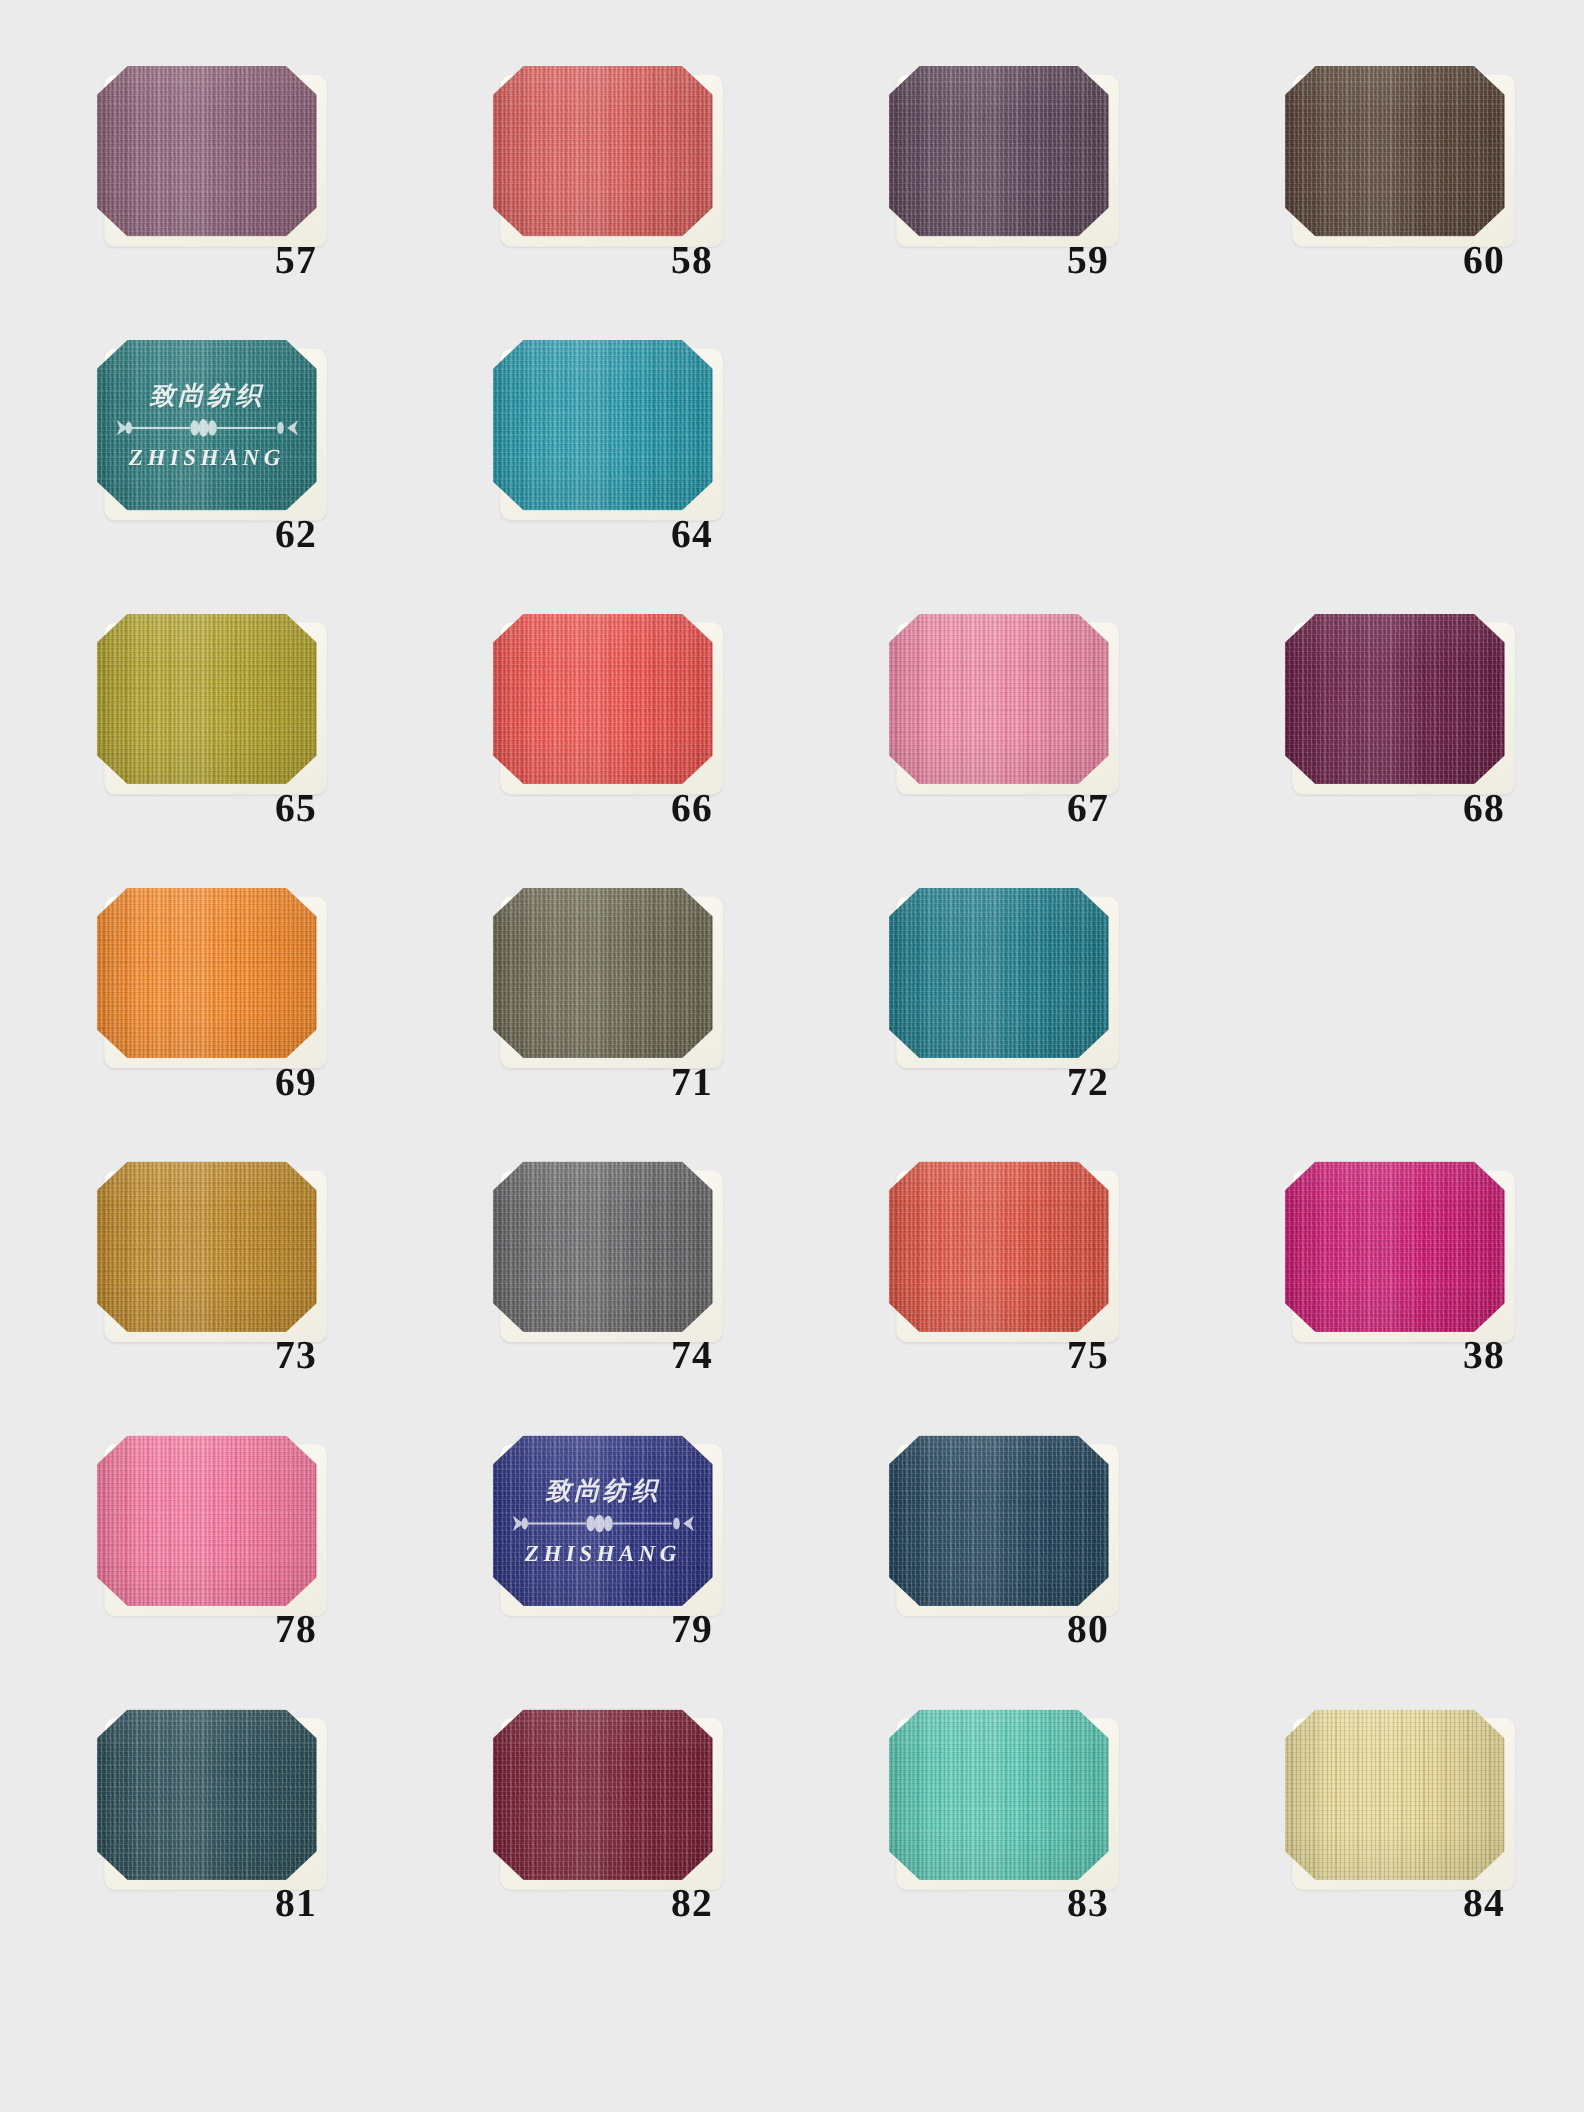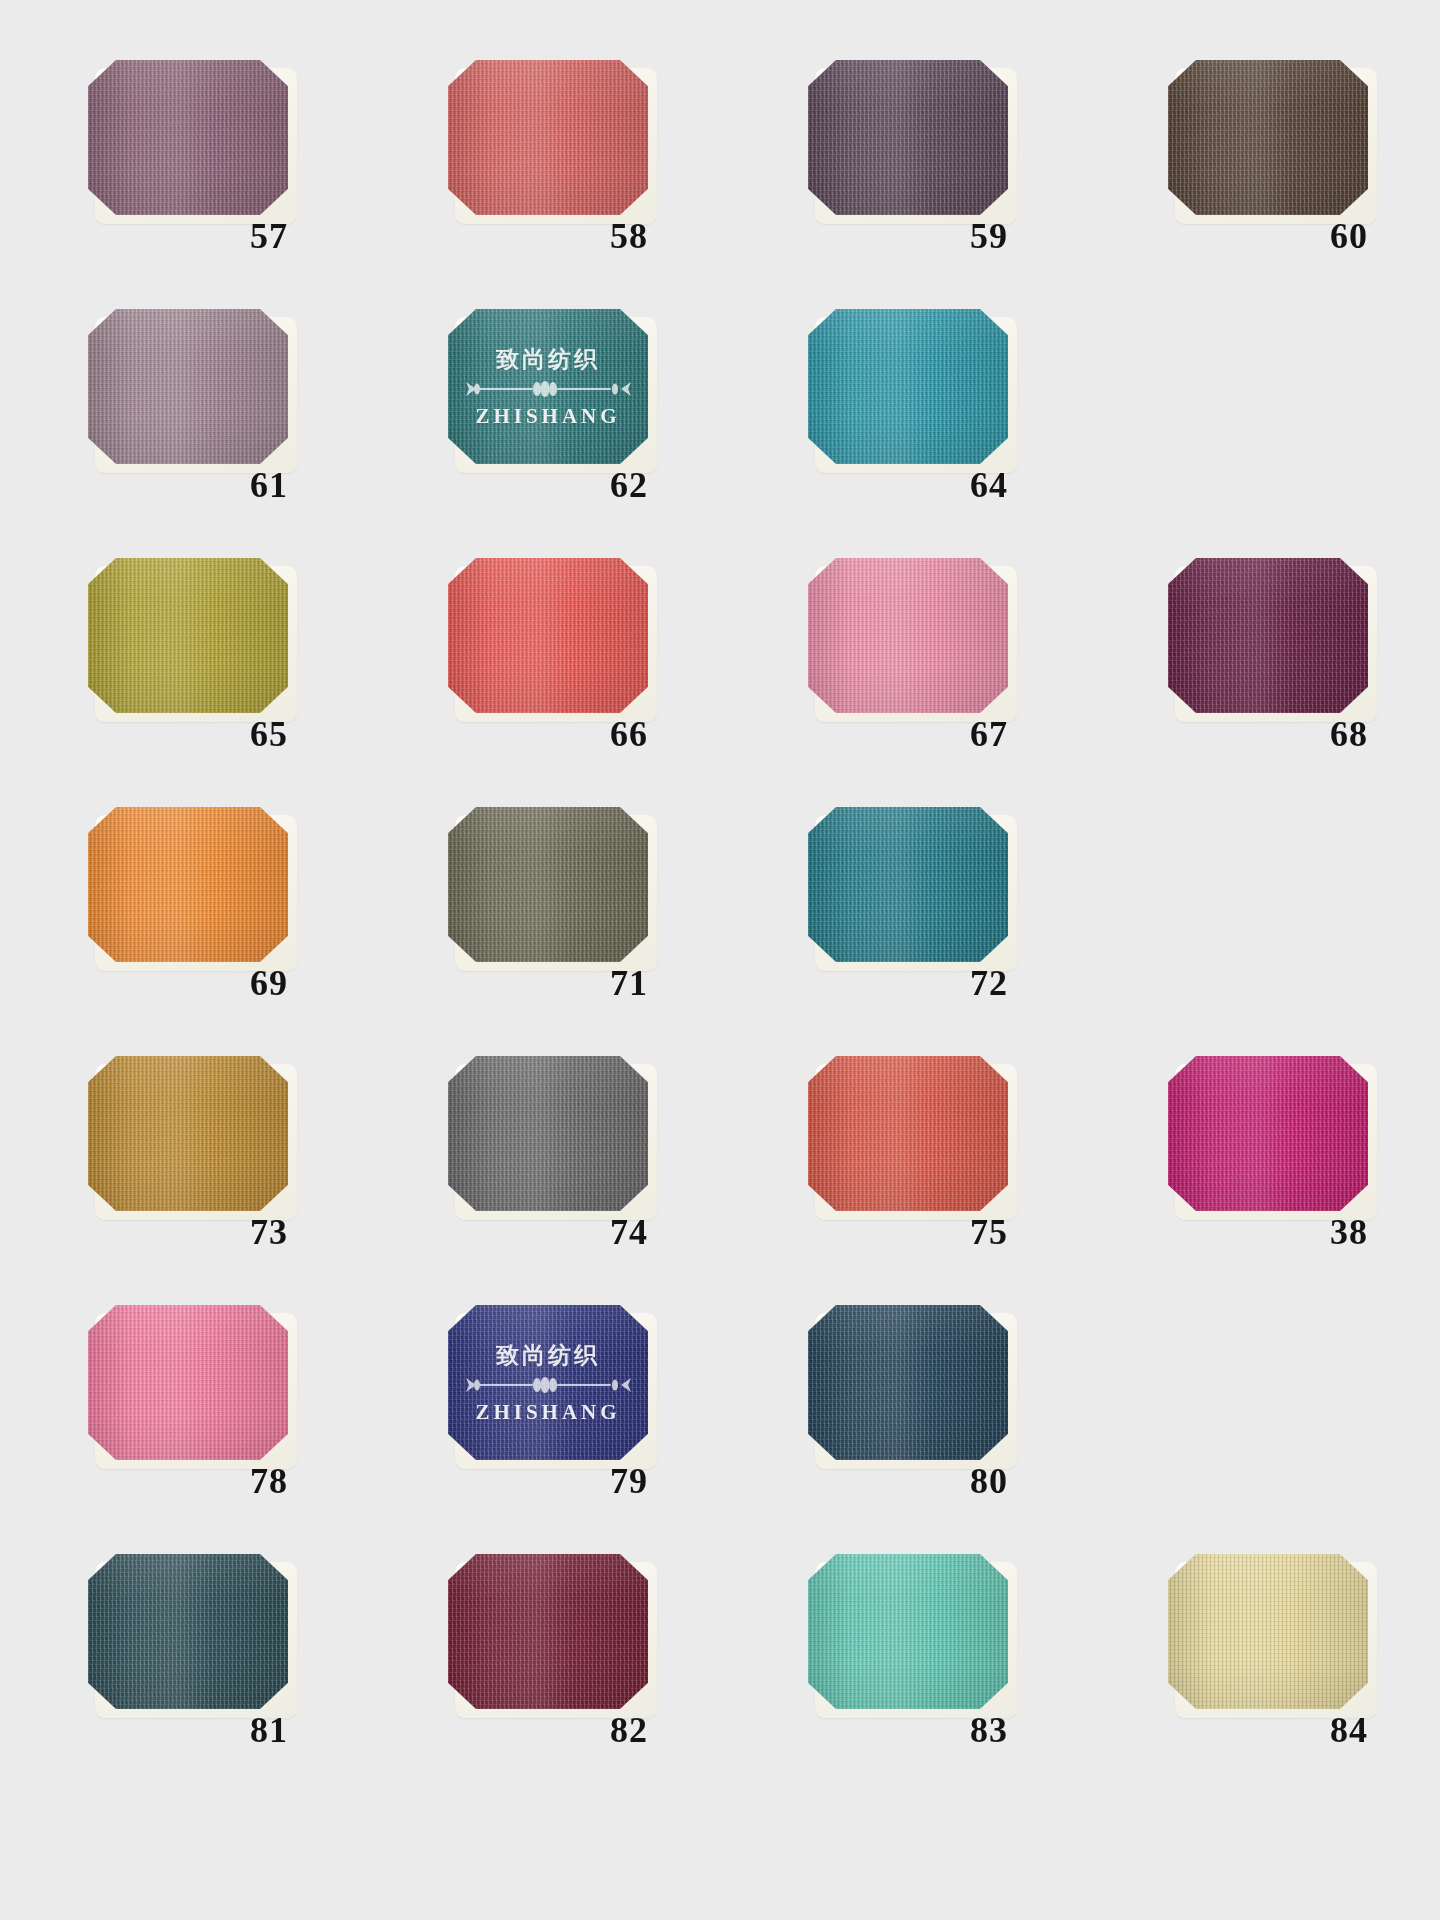--- a/index.html
+++ b/index.html
@@ -56,20 +56,21 @@
     height: 155px;
     border-radius: 3px;
     overflow: hidden;
     clip-path: polygon(
        14% 0%, 86% 0%,
       100% 17%, 100% 83%,
        86% 100%, 14% 100%,
         0% 83%,   0% 17%
     );
     background-color: #888;
+    font-style: italic;
   }
 
   
   .chip .grain {
     position: absolute;
     inset: -10%;
     background-image:
       repeating-linear-gradient(90deg,
         rgba(255,255,255,0.17) 0px,
         rgba(255,255,255,0.17) 1px,
@@ -193,28 +194,20 @@
     <div class="swatch-cell" style="--r: 2;">
       <div class="paper"></div>
       <div class="chip" title="dark-coffee-brown" style="background-color: rgb(88, 68, 55);">
         <div class="grain"></div>
         <div class="sheen"></div>
       </div>
       <div class="caption">60</div>
     </div>
     <div class="swatch-cell" style="--r: 3;">
       <div class="paper"></div>
-      <div class="chip" title="greyed-lilac" style="background-color: rgb(158, 131, 144);">
-        <div class="grain"></div>
-        <div class="sheen"></div>
-      </div>
-      <div class="caption">61</div>
-    </div>
-    <div class="swatch-cell" style="--r: 3;">
-      <div class="paper"></div>
       <div class="chip" title="teal-green" style="background-color: rgb(43, 122, 124);">
         <div class="grain"></div>
         <div class="sheen"></div>
         <div class="watermark">
           <div class="wm-cn">致尚纺织</div>
           <svg class="wm-rule" viewBox="0 0 175 22" xmlns="http://www.w3.org/2000/svg" aria-hidden="true">
             <g fill="#ffffff">
               <path d="M5 4 L15 11 L5 18 L8 11 Z"></path>
               <ellipse cx="16" cy="11" rx="3" ry="5.5"></ellipse>
               <rect x="18" y="10.1" width="54" height="1.8" rx="0.9"></rect>

